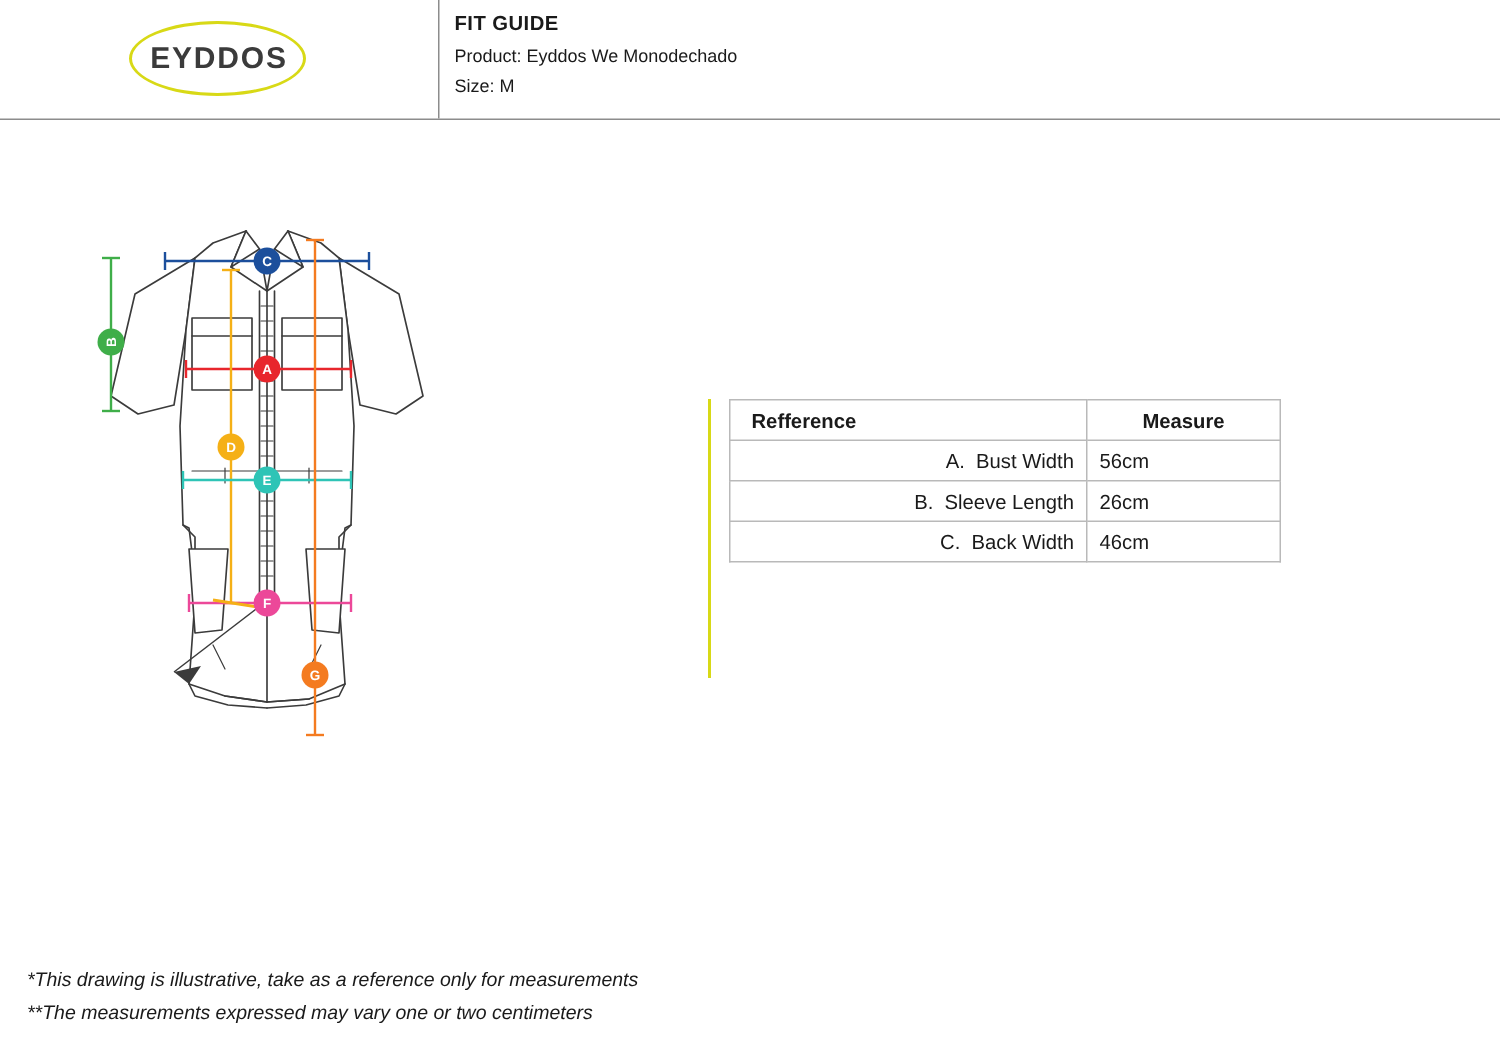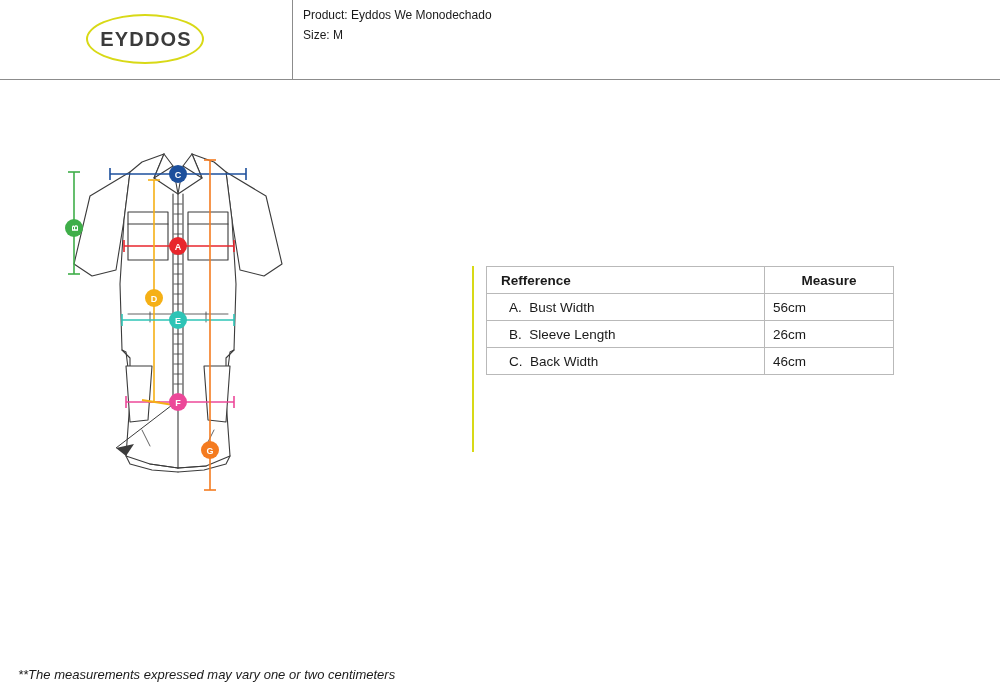--- a/index.html
+++ b/index.html
@@ -95,40 +95,40 @@
     position: absolute;
     left: 0;
     top: 0;
     width: 2px;
     height: 186px;
     background: #d8d916;
   }
   table.measures {
     border-collapse: collapse;
     margin-left: 14px;
-    width: 408px;
+    width: 368px;
   }
   table.measures th,
   table.measures td {
     border: 1px solid #b9b9b9;
     font-size: 13.5px;
     padding: 4px 8px;
     height: 18px;
   }
   table.measures th {
     font-weight: bold;
     text-align: left;
     padding-left: 14px;
   }
   table.measures th.measure-col {
     text-align: center;
     padding-left: 8px;
   }
   table.measures td.ref {
-    text-align: left;
+    text-align: right;
     padding-left: 22px;
     white-space: pre;
   }
   table.measures td.val {
     text-align: left;
     width: 112px;
   }
 
   
   .footnotes {
@@ -151,20 +151,21 @@
 <body>
 
 <div class="header">
   <div class="header-logo-cell">
     <div class="logo-wrap">
       <div class="logo-ellipse"></div>
       <div class="logo-text">EYDDOS</div>
     </div>
   </div>
   <div class="header-info">
+    <div class="fit-title">FIT GUIDE</div>
     <div class="fit-line">Product: Eyddos We Monodechado</div>
     <div class="fit-line">Size: M</div>
   </div>
 </div>
 
 <div class="illustration">
   <svg width="400" height="420" viewBox="0 0 400 420" xmlns="http://www.w3.org/2000/svg">
     <g fill="none" stroke="#3b3b3b" stroke-width="1.1" stroke-linejoin="round" stroke-linecap="round">
 
       <path d="M100 72 L60 96 L44 164 L62 176 L86 170 L94 120 Z" fill="#ffffff"></path>
@@ -333,14 +334,15 @@
       </tr>
       <tr>
         <td class="ref">C.  Back Width</td>
         <td class="val">46cm</td>
       </tr>
     </tbody>
   </table>
 </div>
 
 <div class="footnotes">
+  <div>*This drawing is illustrative, take as a reference only for measurements</div>
   <div>**The measurements expressed may vary one or two centimeters</div>
 </div>
 
 </body></html>

